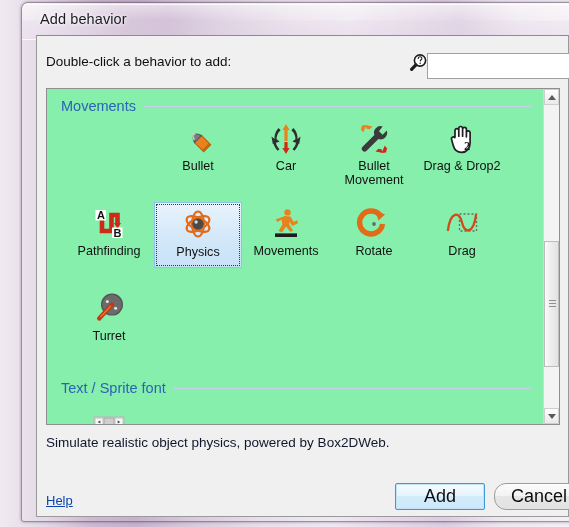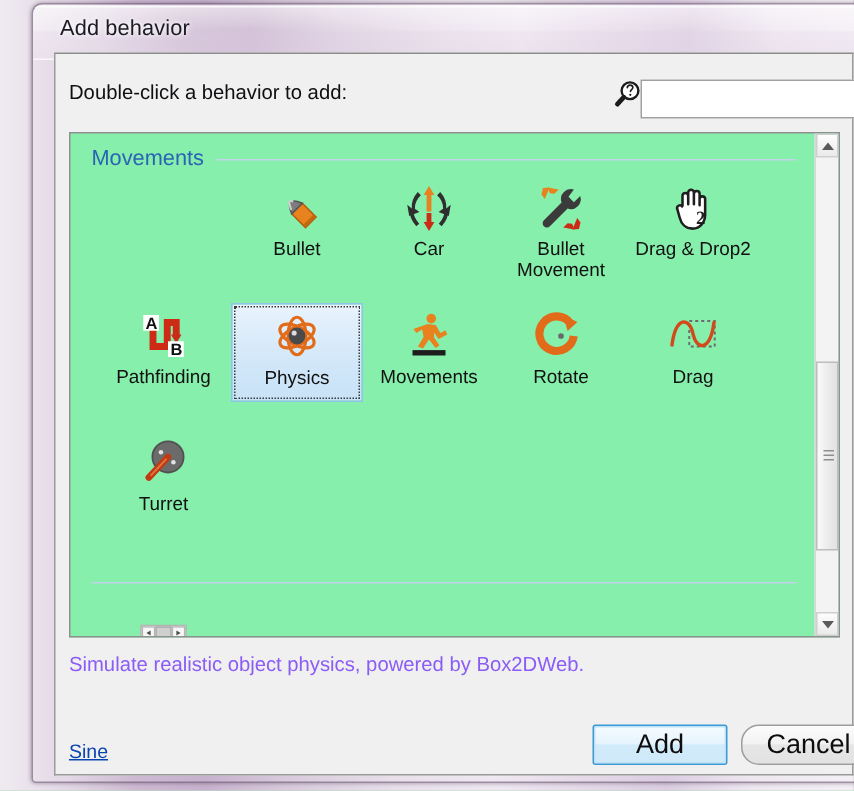--- a/index.html
+++ b/index.html
@@ -144,21 +144,21 @@
   .sb-thumb{
     position:absolute;left:0;top:152px;width:15px;height:126px;
     background:linear-gradient(90deg,#fbfbfb,#ededed 45%,#e2e2e2 100%);
     border:1px solid #bdbdbd;box-sizing:border-box;
   }
   .sb-grip{position:absolute;left:4px;top:58px;width:7px;height:7px;}
   .sb-grip i{display:block;height:1px;background:#8e8e8e;margin-bottom:2px;}
 
   
   .desc{
-    position:absolute;left:9px;top:399px;font-size:13.5px;color:#8b5cf6;
+    position:absolute;left:9px;top:399px;font-size:13.5px;color:#0f172a;
   }
   .help-link{
     position:absolute;left:9px;top:457px;font-size:13px;color:#0b44b0;
     text-decoration:underline;cursor:pointer;
   }
   .btn{
     position:absolute;top:447px;width:90px;height:27px;
     font-family:"Liberation Sans", sans-serif;font-size:18px;color:#0d0d0d;
     display:flex;align-items:center;justify-content:center;
     box-sizing:border-box;cursor:default;
@@ -339,20 +339,21 @@
               <circle cx="16.3" cy="10.5" r="1.5" fill="#e3e3e3"></circle>
               <circle cx="24.6" cy="17.2" r="1.5" fill="#e3e3e3"></circle>
               <path d="M21 13.6 L8.2 27.4" stroke="#c23a14" stroke-width="4.4" stroke-linecap="round"></path>
               <path d="M19.6 15.2 L9.8 25.8" stroke="#e0773a" stroke-width="1.3" stroke-linecap="round"></path>
             </svg>
           </span>
           <span class="cap">Turret</span>
         </div>
 
         <div class="section-head" style="top:290px">
+          <span class="lbl">Text / Sprite font</span>
           <span class="rule"></span>
         </div>
 
         <div class="grid-item" style="left:18px;top:312px">
           <span class="ico">
             <svg width="36" height="36" viewBox="0 0 36 36">
               <rect x="3" y="12" width="30" height="10" fill="#ececec" stroke="#b4b4b4" stroke-width="1"></rect>
               <rect x="4" y="13" width="8" height="8" fill="#f7f7f7" stroke="#b4b4b4" stroke-width=".8"></rect>
               <rect x="24" y="13" width="8" height="8" fill="#f7f7f7" stroke="#b4b4b4" stroke-width=".8"></rect>
               <rect x="13" y="13" width="10" height="8" fill="#cfcfcf" stroke="#9e9e9e" stroke-width=".8"></rect>
@@ -376,19 +377,19 @@
           </span>
         </div>
         <div class="sb-btn down">
           <span class="sb-arrow down"></span>
         </div>
       </div>
     </div>
 
     <div class="desc">Simulate realistic object physics, powered by Box2DWeb.</div>
 
-    <div class="help-link">Sine</div>
+    <div class="help-link">Help</div>
 
     <div class="btn add">Add</div>
     <div class="btn cancel">Cancel</div>
 
   </div>
 </div>
 
 </body></html>

